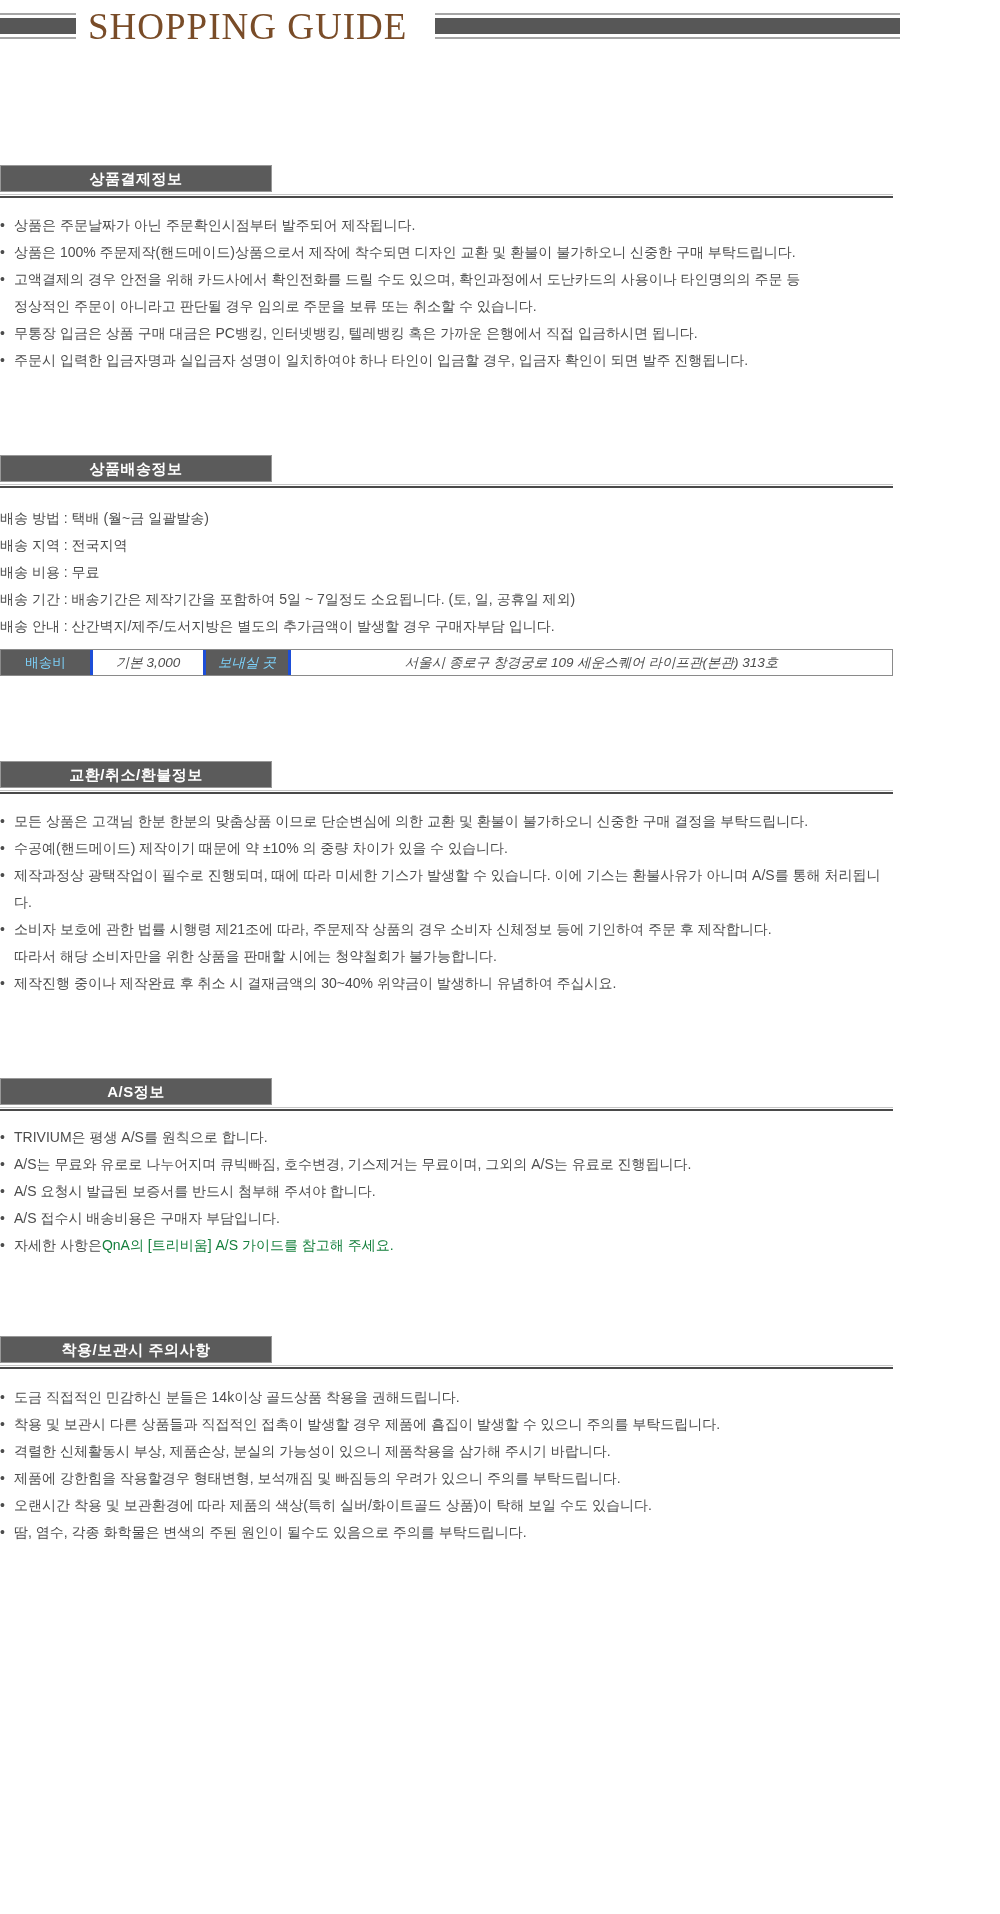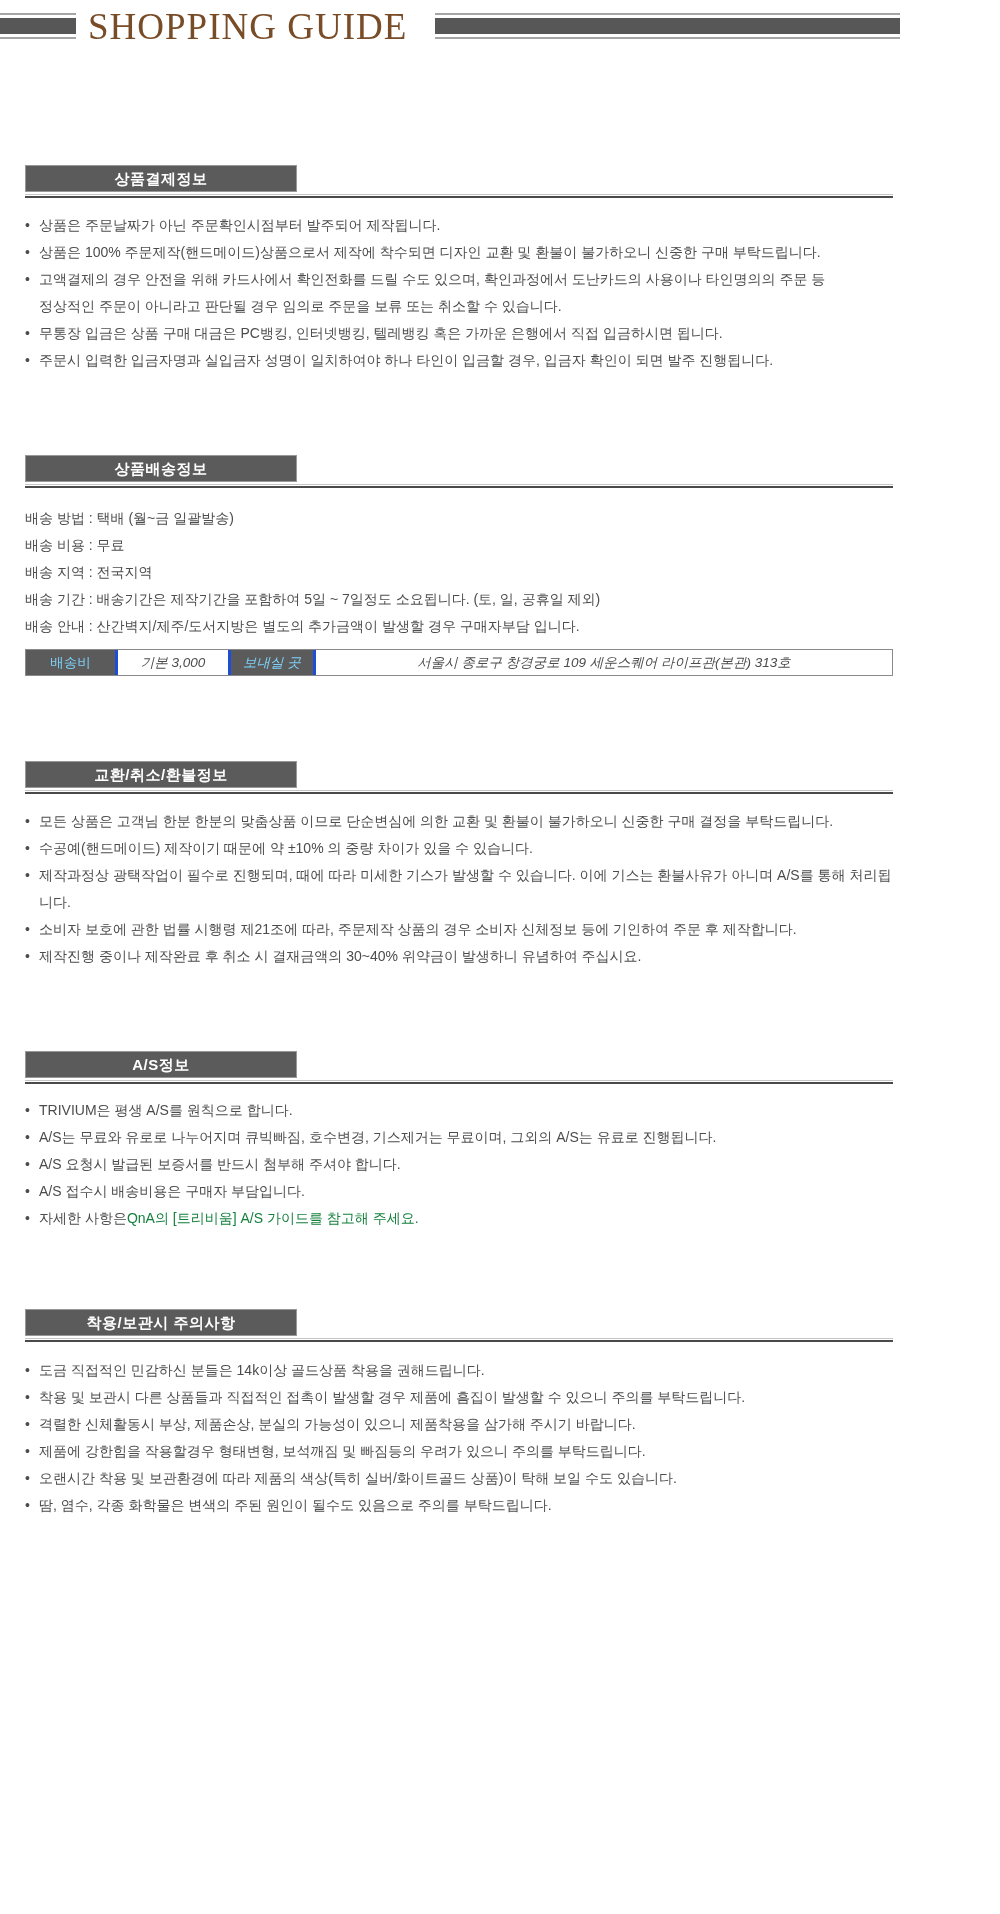--- a/index.html
+++ b/index.html
@@ -16,21 +16,21 @@
   .hbar-right { flex:1; margin-left:28px; }
   .stripe-thin { height:2px; background:#a6a6a6; }
   .stripe-thick { height:16px; background:#575757; margin:3px 0; }
   .header-title {
     margin-left:12px; white-space:nowrap;
     font-family:"Liberation Serif","DejaVu Serif",serif;
     font-size:37px; letter-spacing:1px; color:#794c28;
   }
 
   
-  .sec { margin-left:25px; margin-right:7px; }
+  .sec { margin-right:7px; }
   .sec-m1 { margin-top:119px; }
   .sec-m2 { margin-top:81px; }
   .sec-m3 { margin-top:85px; }
   .sec-m4 { margin-top:81px; }
   .sec-m5 { margin-top:77px; }
   .sec-title {
     width:270px; height:25px; line-height:25px;
     background:#5b5b5b; border:1px solid #989898;
     color:#ffffff; font-size:15px; font-weight:bold;
     text-align:center; letter-spacing:0.5px;
@@ -116,22 +116,22 @@
         </div>
     </div>
   </div>
 
   <div class="sec sec-m2">
     <div class="sec-title">상품배송정보</div>
     <div class="rule-light"></div>
     <div class="rule-dark"></div>
     <div class="sec-lines lm-17">
       <div class="pline">배송 방법 : 택배 (월~금 일괄발송)</div>
+      <div class="pline">배송 지역 : 전국지역</div>
       <div class="pline">배송 비용 : 무료</div>
-      <div class="pline">배송 지역 : 전국지역</div>
       <div class="pline">배송 기간 : 배송기간은 제작기간을 포함하여 5일 ~ 7일정도 소요됩니다. (토, 일, 공휴일 제외)</div>
       <div class="pline">배송 안내 : 산간벽지/제주/도서지방은 별도의 추가금액이 발생할 경우 구매자부담 입니다.</div>
     </div>
     <div class="ship-table">
       <div class="tcell tc-dark tc-fee-label">배송비</div>
       <div class="tcell tc-fee-value">기본 3,000</div>
       <div class="tcell tc-dark tc-addr-label">보내실 곳</div>
       <div class="tcell tc-addr-value">서울시 종로구 창경궁로 109 세운스퀘어 라이프관(본관) 313호</div>
     </div>
   </div>
@@ -151,20 +151,24 @@
         </div>
       <div class="line">
           <span class="mark">•</span>
           <span>제작과정상 광택작업이 필수로 진행되며, 때에 따라 미세한 기스가 발생할 수 있습니다. 이에 기스는 환불사유가 아니며 A/S를 통해 처리됩니다.</span>
         </div>
       <div class="line">
           <span class="mark">•</span>
           <span>소비자 보호에 관한 법률 시행령 제21조에 따라, 주문제작 상품의 경우 소비자 신체정보 등에 기인하여 주문 후 제작합니다.</span>
         </div>
       <div class="line">
+          <span class="mark"></span>
+          <span>따라서 해당 소비자만을 위한 상품을 판매할 시에는 청약철회가 불가능합니다.</span>
+        </div>
+      <div class="line">
           <span class="mark">•</span>
           <span>제작진행 중이나 제작완료 후 취소 시 결재금액의 30~40% 위약금이 발생하니 유념하여 주십시요.</span>
         </div>
     </div>
   </div>
 
   <div class="sec sec-m4">
     <div class="sec-title">A/S정보</div>
     <div class="rule-light"></div>
     <div class="rule-dark"></div>

